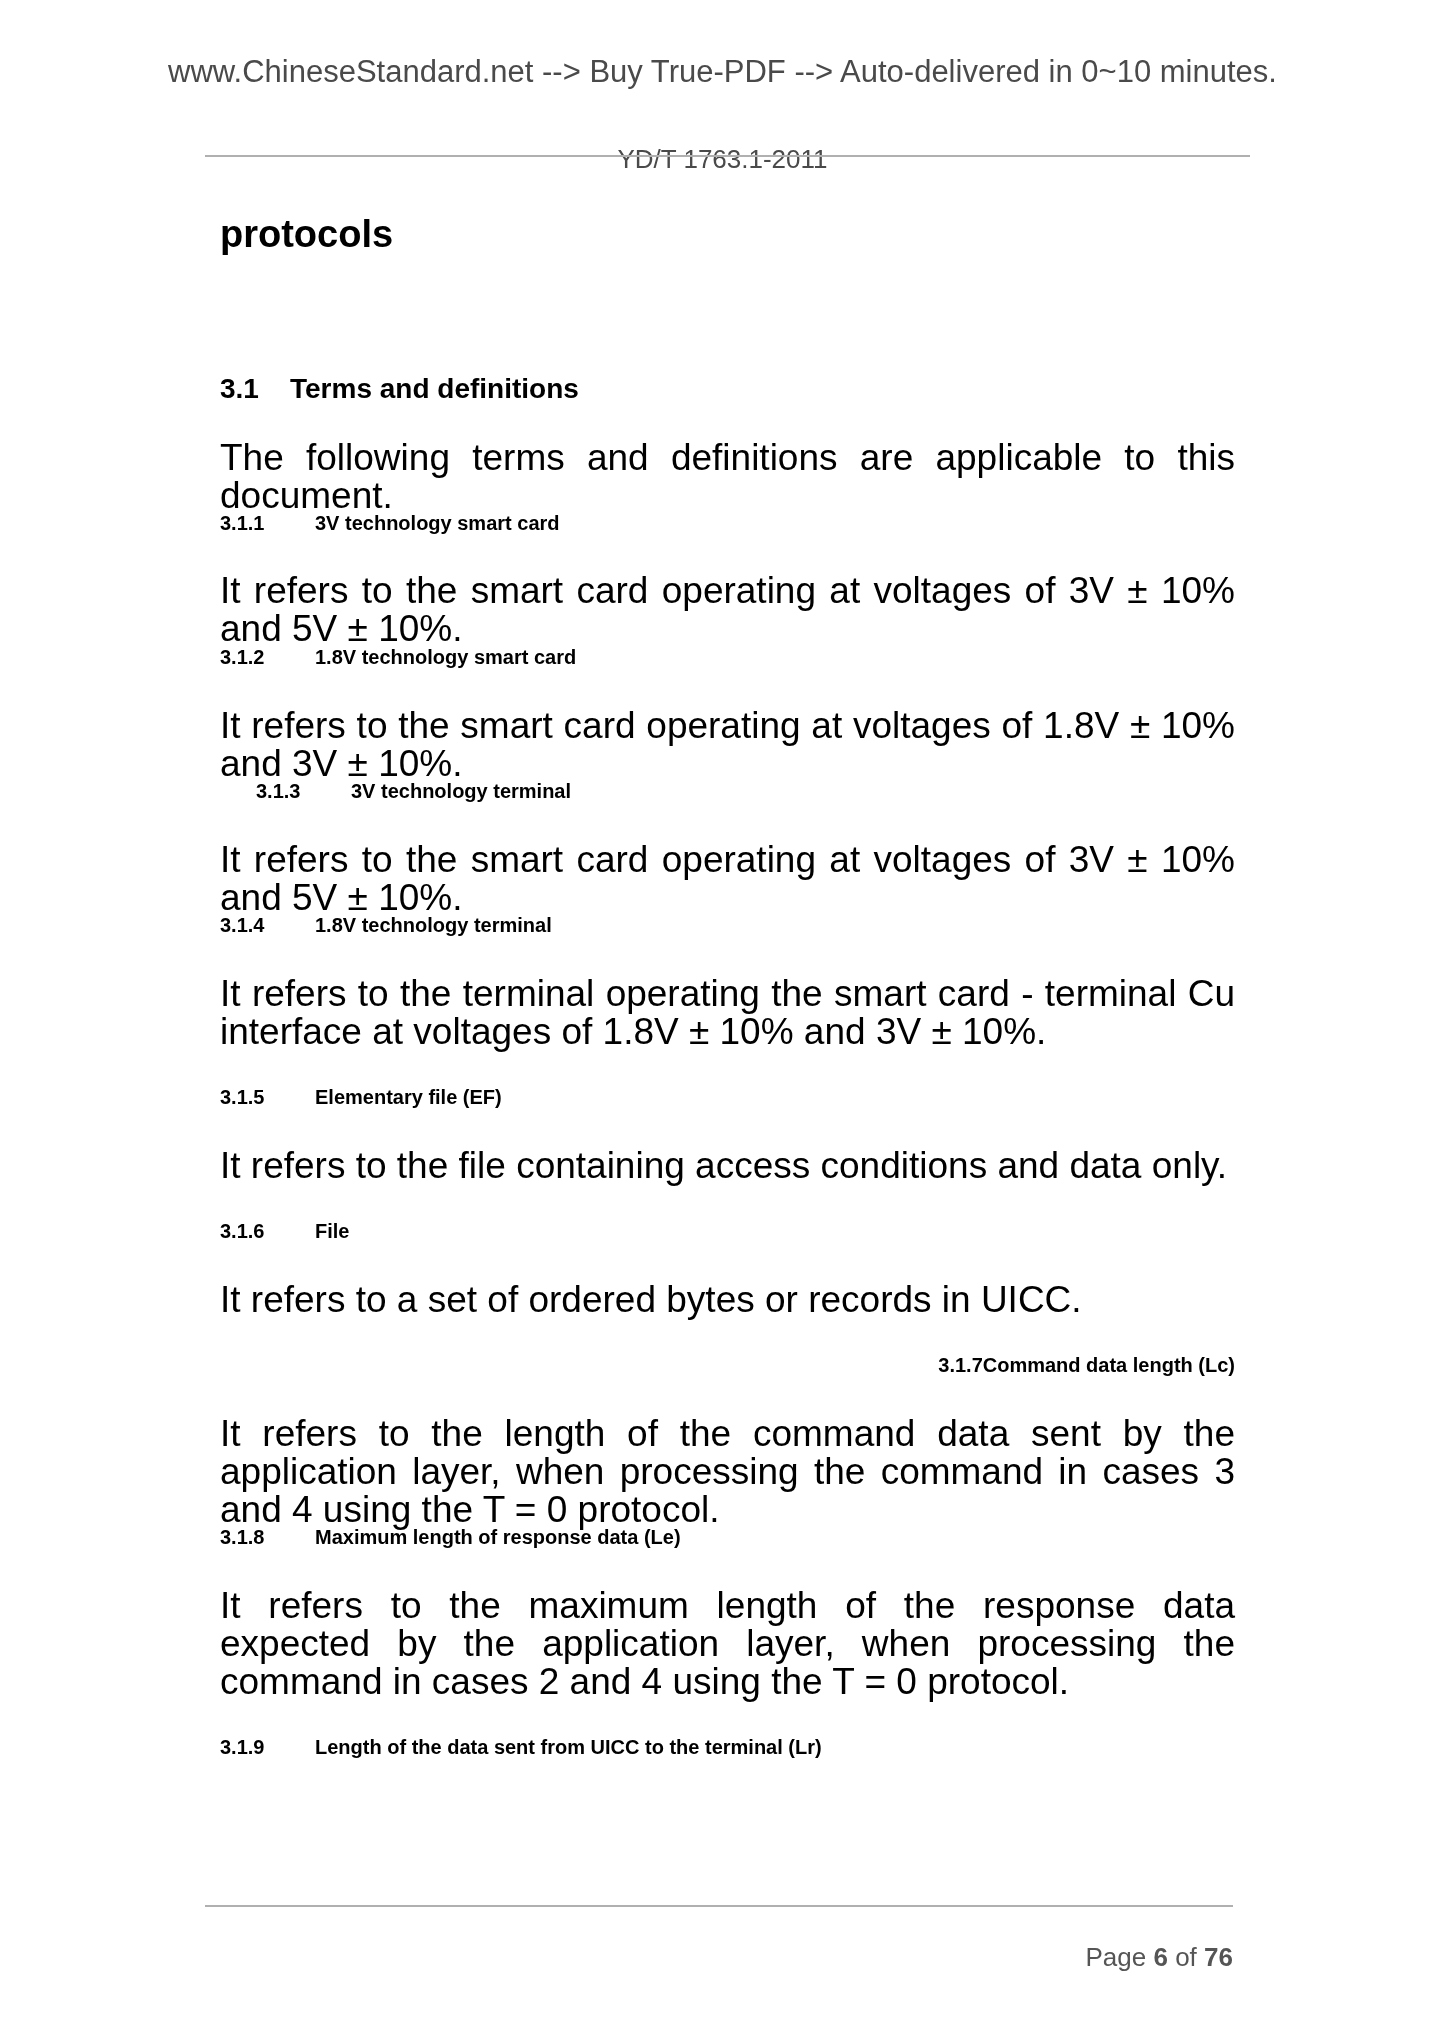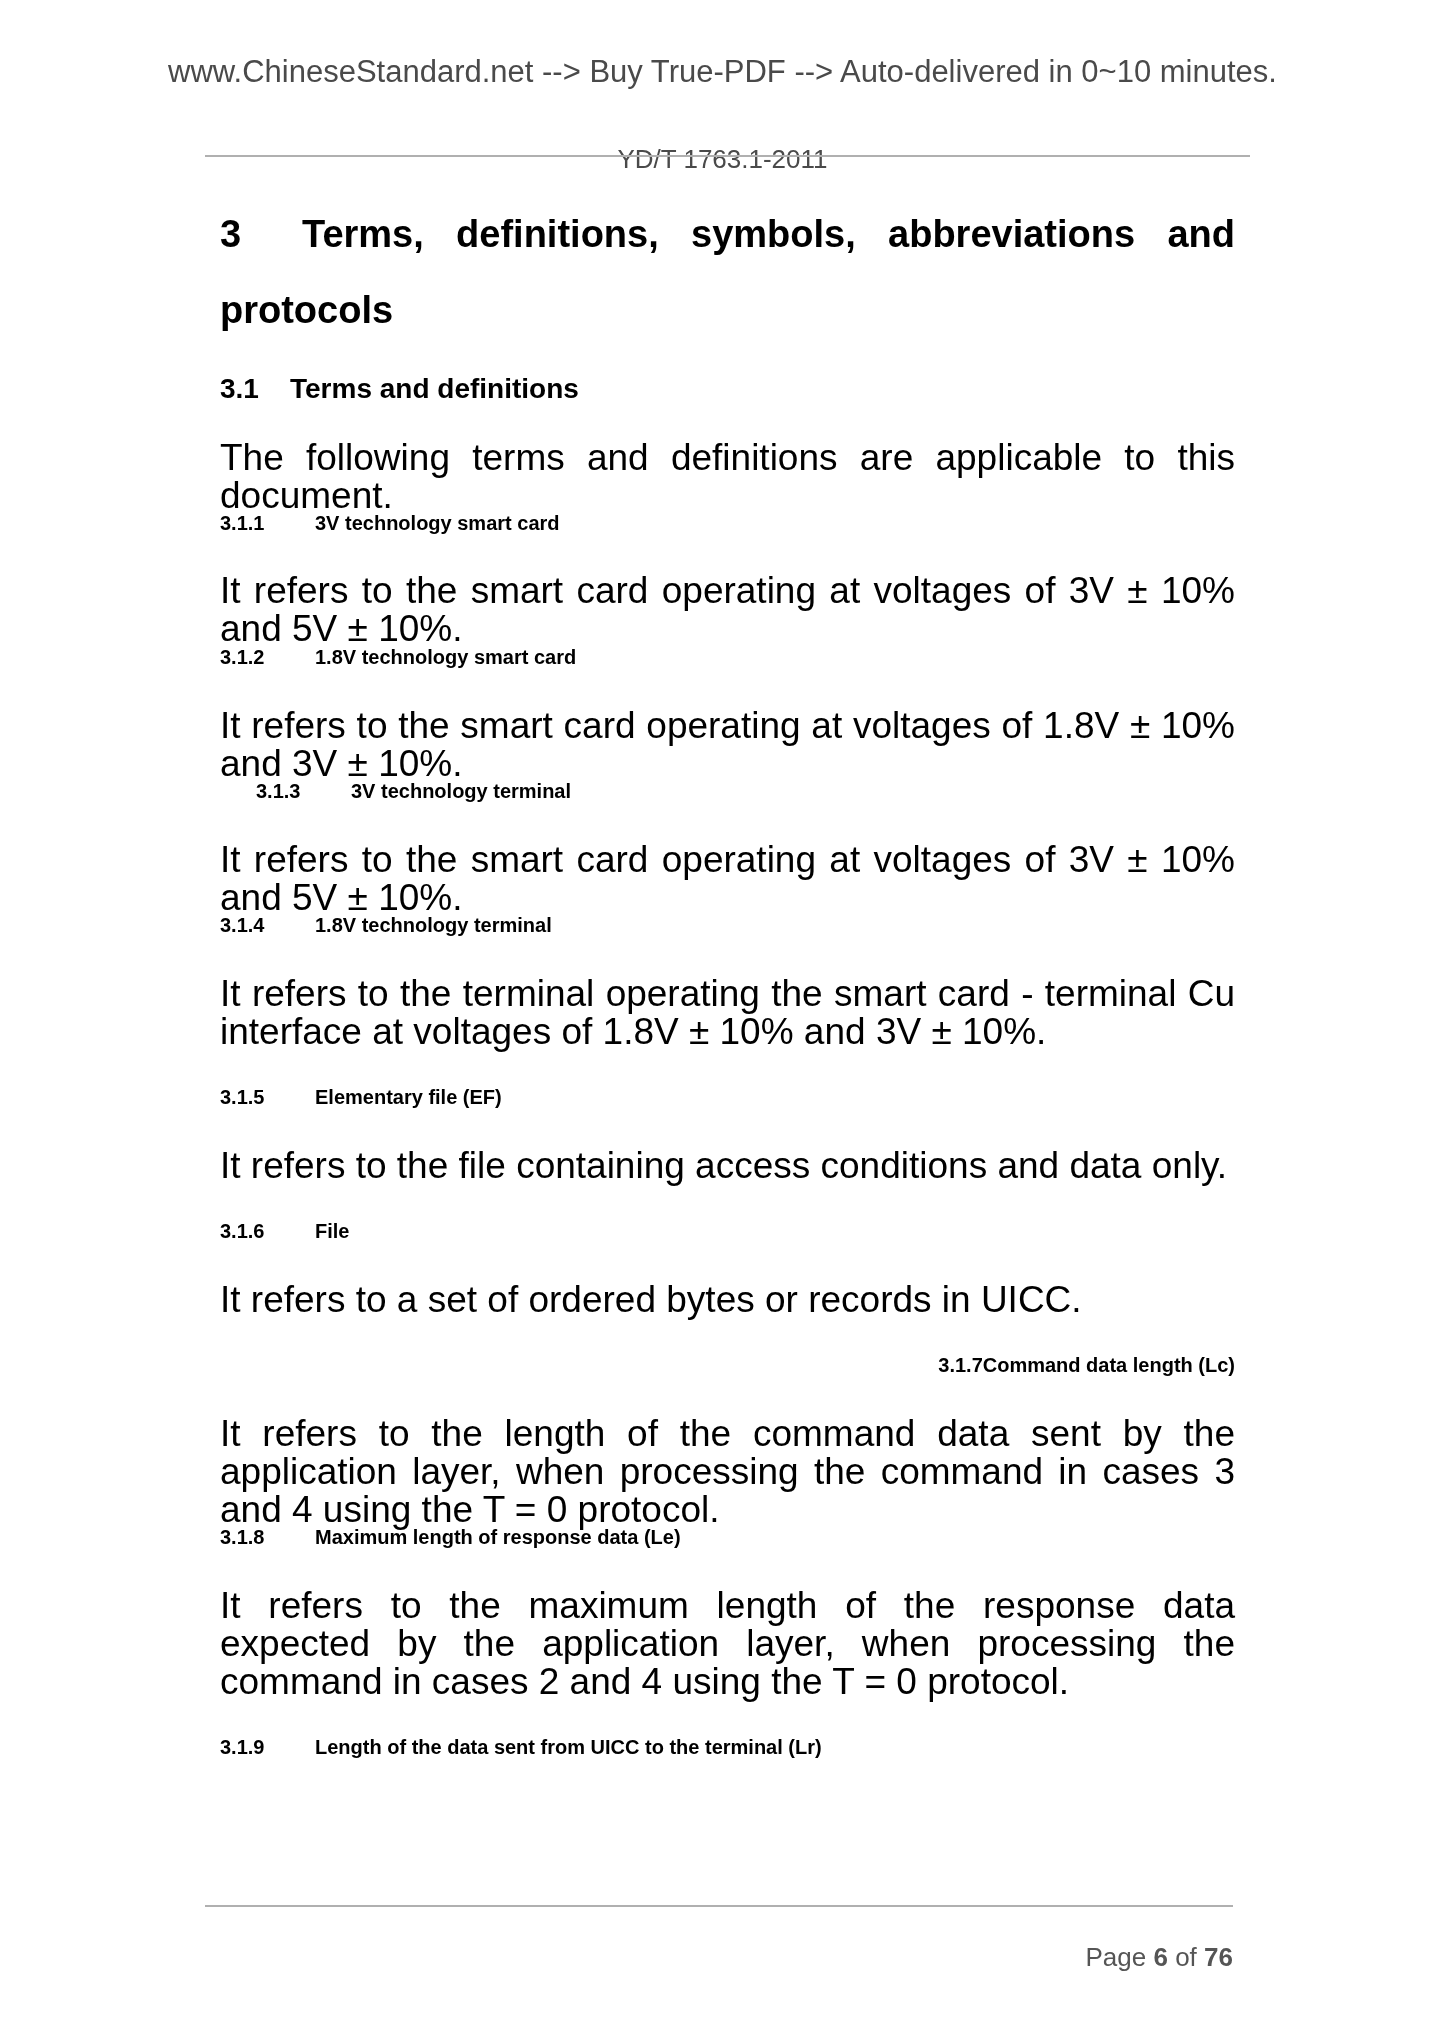--- a/index.html
+++ b/index.html
@@ -109,21 +109,20 @@
 </head>
 <body>
 
 <div class="watermark">www.ChineseStandard.net --&gt; Buy True-PDF --&gt; Auto-delivered in 0~10 minutes.</div>
 <div class="std-code">YD/T 1763.1-2011</div>
 <div class="header-rule"></div>
 
 <div class="content">
 
   <div class="block" style="top:0px;">
-    <div class="h1" style="text-align-last: justify;"><span class="num">3</span><span>Terms, definitions, symbols, abbreviations and</span></div>
     <div class="h1">protocols</div>
   </div>
 
   <div class="block" style="top:176px;">
     <div class="h2"><span class="num">3.1</span><span>Terms and definitions</span></div>
   </div>
   <div class="block" style="top:243px;">
     <p class="p">The following terms and definitions are applicable to this document.</p>
   </div>
 

